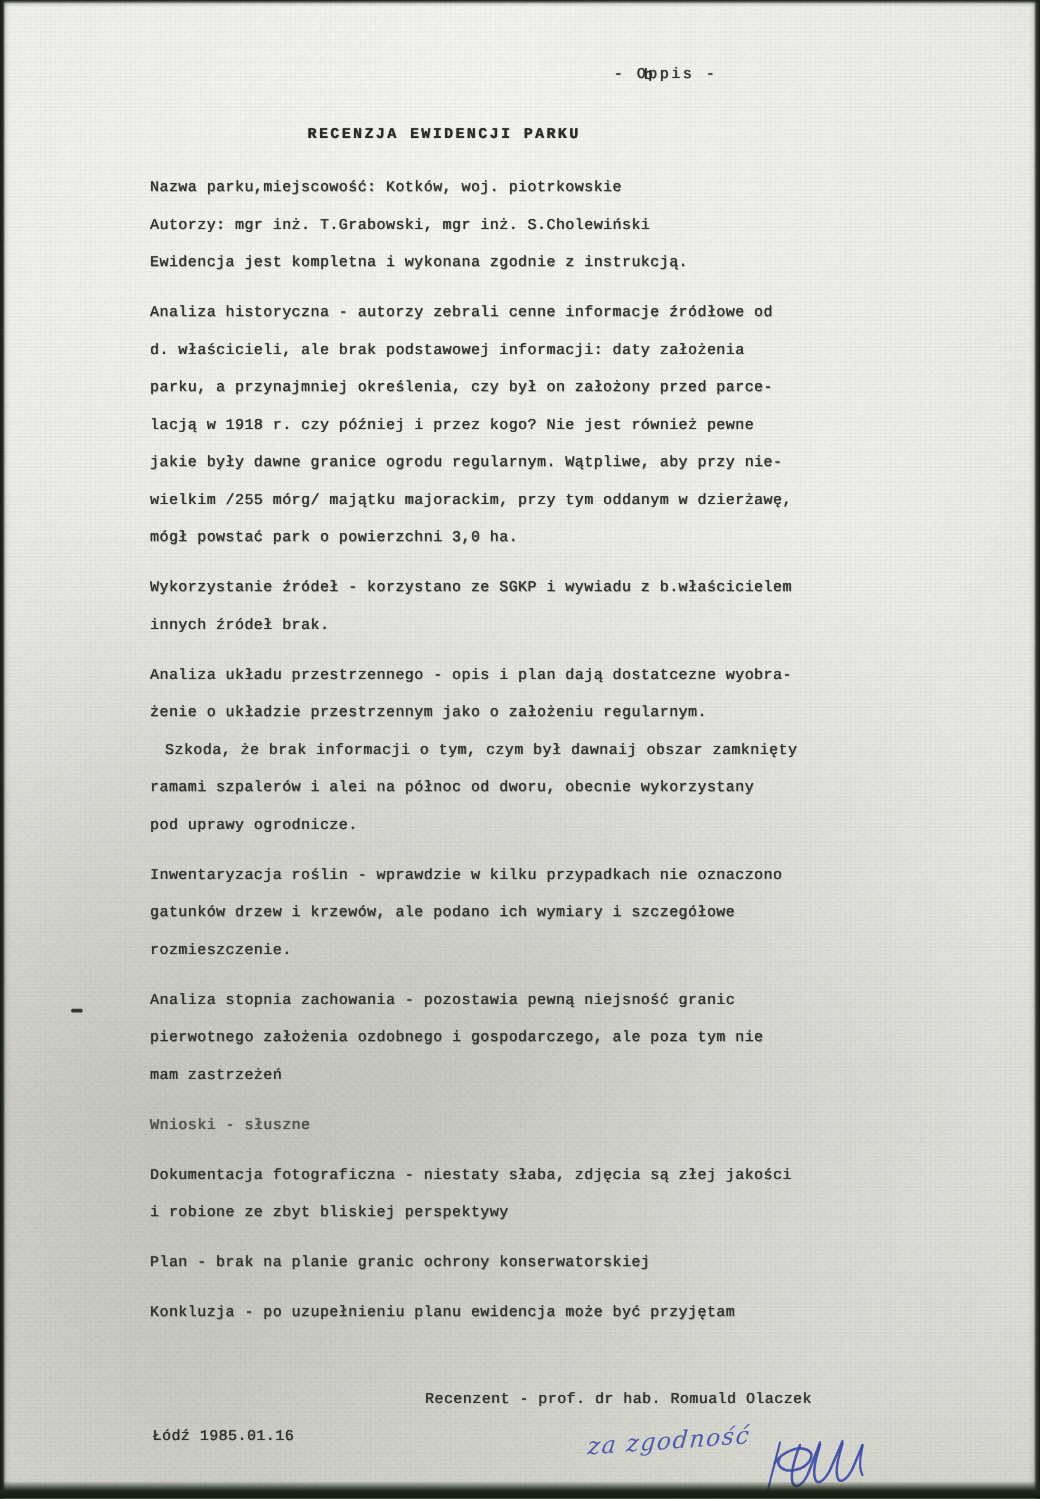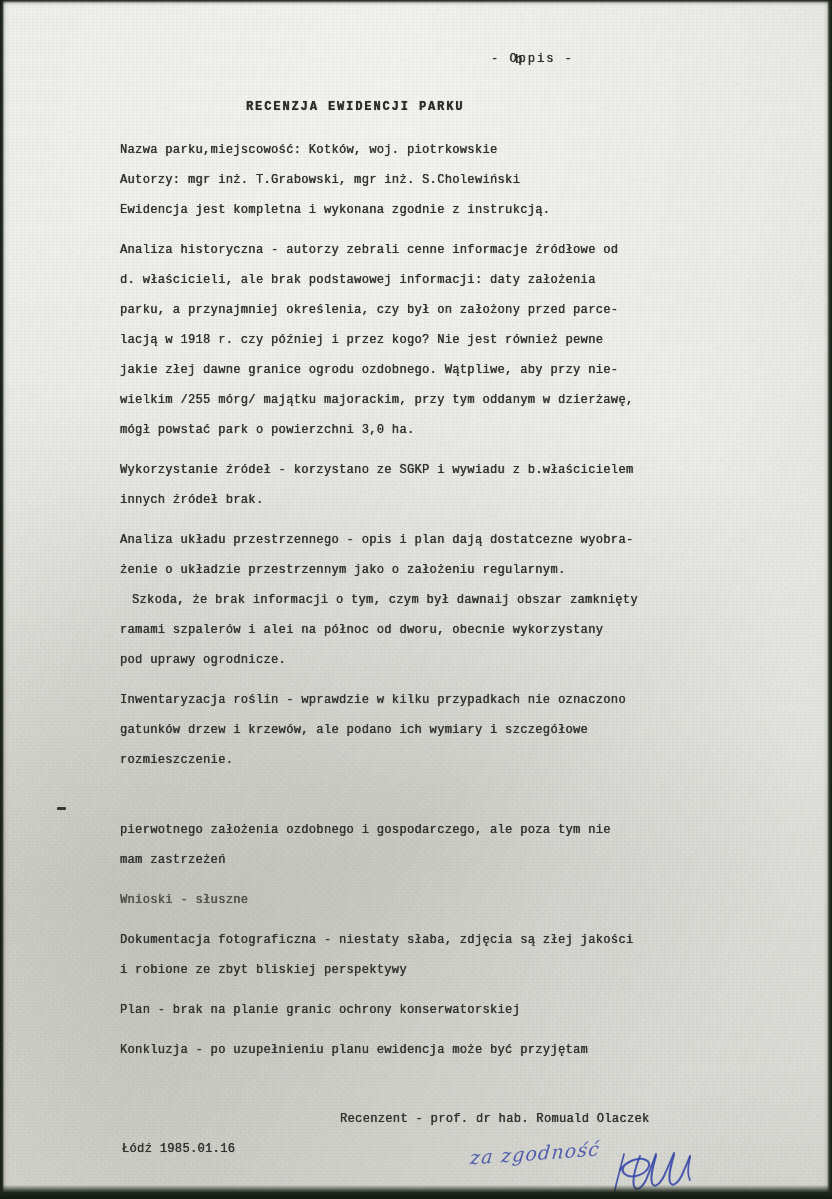--- a/index.html
+++ b/index.html
@@ -143,37 +143,38 @@
     <div class="ln heading-line" style="left:246px; top:101px;">RECENZJA EWIDENCJI PARKU</div>
 
     <div class="ln" style="left:120px; top:144px;">Nazwa parku,miejscowość: Kotków, woj. piotrkowskie</div>
     <div class="ln" style="left:120px; top:174px;">Autorzy: mgr inż. T.Grabowski, mgr inż. S.Cholewiński</div>
     <div class="ln" style="left:120px; top:204px;">Ewidencja jest kompletna i wykonana zgodnie z instrukcją.</div>
 
     <div class="ln" style="left:120px; top:244px;">Analiza historyczna - autorzy zebrali cenne informacje źródłowe od</div>
     <div class="ln" style="left:120px; top:274px;">d. właścicieli, ale brak podstawowej informacji: daty założenia</div>
     <div class="ln" style="left:120px; top:304px;">parku, a przynajmniej określenia, czy był on założony przed parce-</div>
     <div class="ln" style="left:120px; top:334px;">lacją w 1918 r. czy później i przez kogo? Nie jest również pewne</div>
-    <div class="ln" style="left:120px; top:364px;">jakie złej dawne granice ogrodu ozdobnego. Wątpliwe, aby przy nie-</div>
+    <div class="ln" style="left:120px; top:364px;">jakie były dawne granice ogrodu regularnym. Wątpliwe, aby przy nie-</div>
     <div class="ln" style="left:120px; top:394px;">wielkim /255 mórg/ majątku majorackim, przy tym oddanym w dzierżawę,</div>
     <div class="ln" style="left:120px; top:424px;">mógł powstać park o powierzchni 3,0 ha.</div>
 
     <div class="ln" style="left:120px; top:464px;">Wykorzystanie źródeł - korzystano ze SGKP i wywiadu z b.właścicielem</div>
     <div class="ln" style="left:120px; top:494px;">innych źródeł brak.</div>
 
     <div class="ln" style="left:120px; top:534px;">Analiza układu przestrzennego - opis i plan dają dostatcezne wyobra-</div>
     <div class="ln" style="left:120px; top:564px;">żenie o układzie przestrzennym jako o założeniu regularnym.</div>
     <div class="ln" style="left:132px; top:594px;">Szkoda, że brak informacji o tym, czym był dawnaij obszar zamknięty</div>
     <div class="ln" style="left:120px; top:624px;">ramami szpalerów i alei na północ od dworu, obecnie wykorzystany</div>
     <div class="ln" style="left:120px; top:654px;">pod uprawy ogrodnicze.</div>
 
     <div class="ln" style="left:120px; top:694px;">Inwentaryzacja roślin - wprawdzie w kilku przypadkach nie oznaczono</div>
     <div class="ln" style="left:120px; top:724px;">gatunków drzew i krzewów, ale podano ich wymiary i szczegółowe</div>
     <div class="ln" style="left:120px; top:754px;">rozmieszczenie.</div>
 
+    <div class="ln" style="left:120px; top:794px;">Analiza stopnia zachowania - pozostawia pewną niejsność granic</div>
     <div class="ln" style="left:120px; top:824px;">pierwotnego założenia ozdobnego i gospodarczego, ale poza tym nie</div>
     <div class="ln" style="left:120px; top:854px;">mam zastrzeżeń</div>
 
     <div class="ln faint" style="left:120px; top:894px;">Wnioski - słuszne</div>
 
     <div class="ln" style="left:120px; top:934px;">Dokumentacja fotograficzna - niestaty słaba, zdjęcia są złej jakości</div>
     <div class="ln" style="left:120px; top:964px;">i robione ze zbyt bliskiej perspektywy</div>
 
     <div class="ln" style="left:120px; top:1004px;">Plan - brak na planie granic ochrony konserwatorskiej</div>
 

